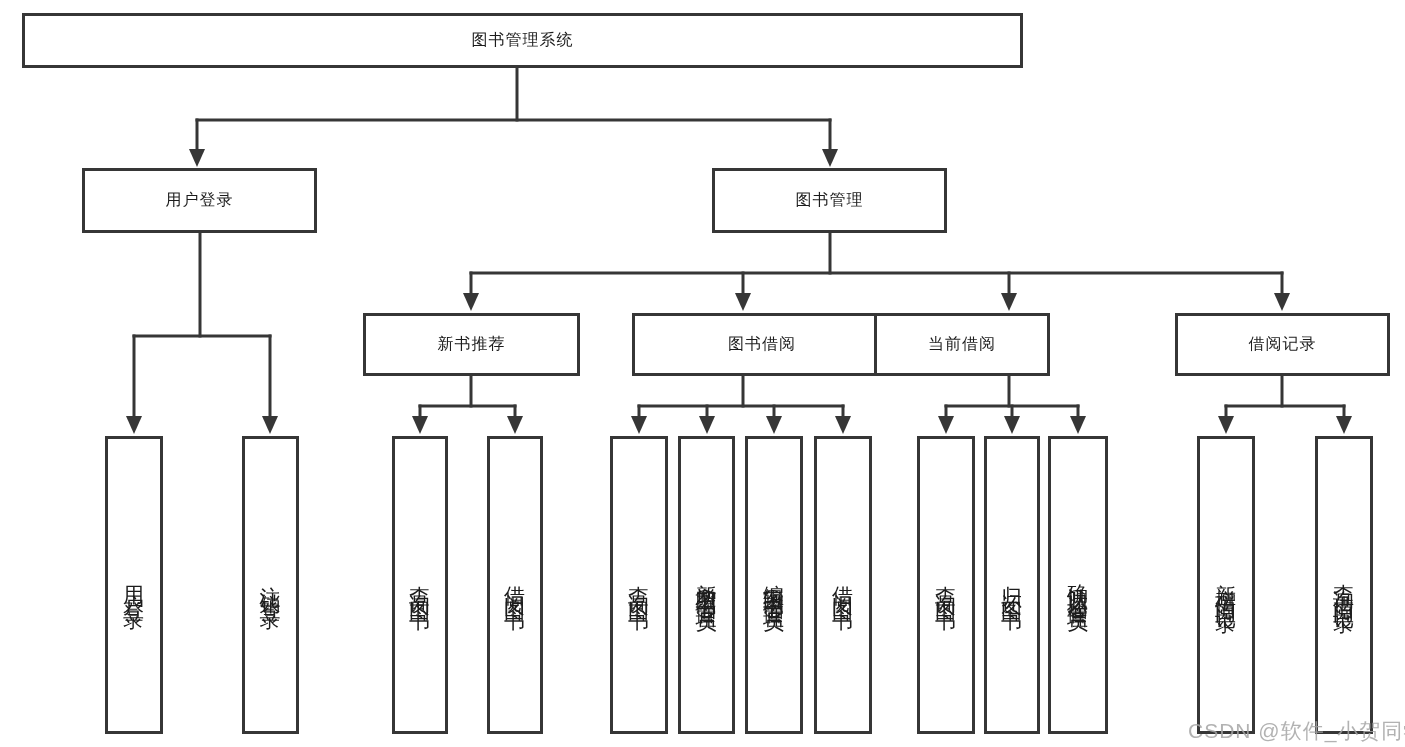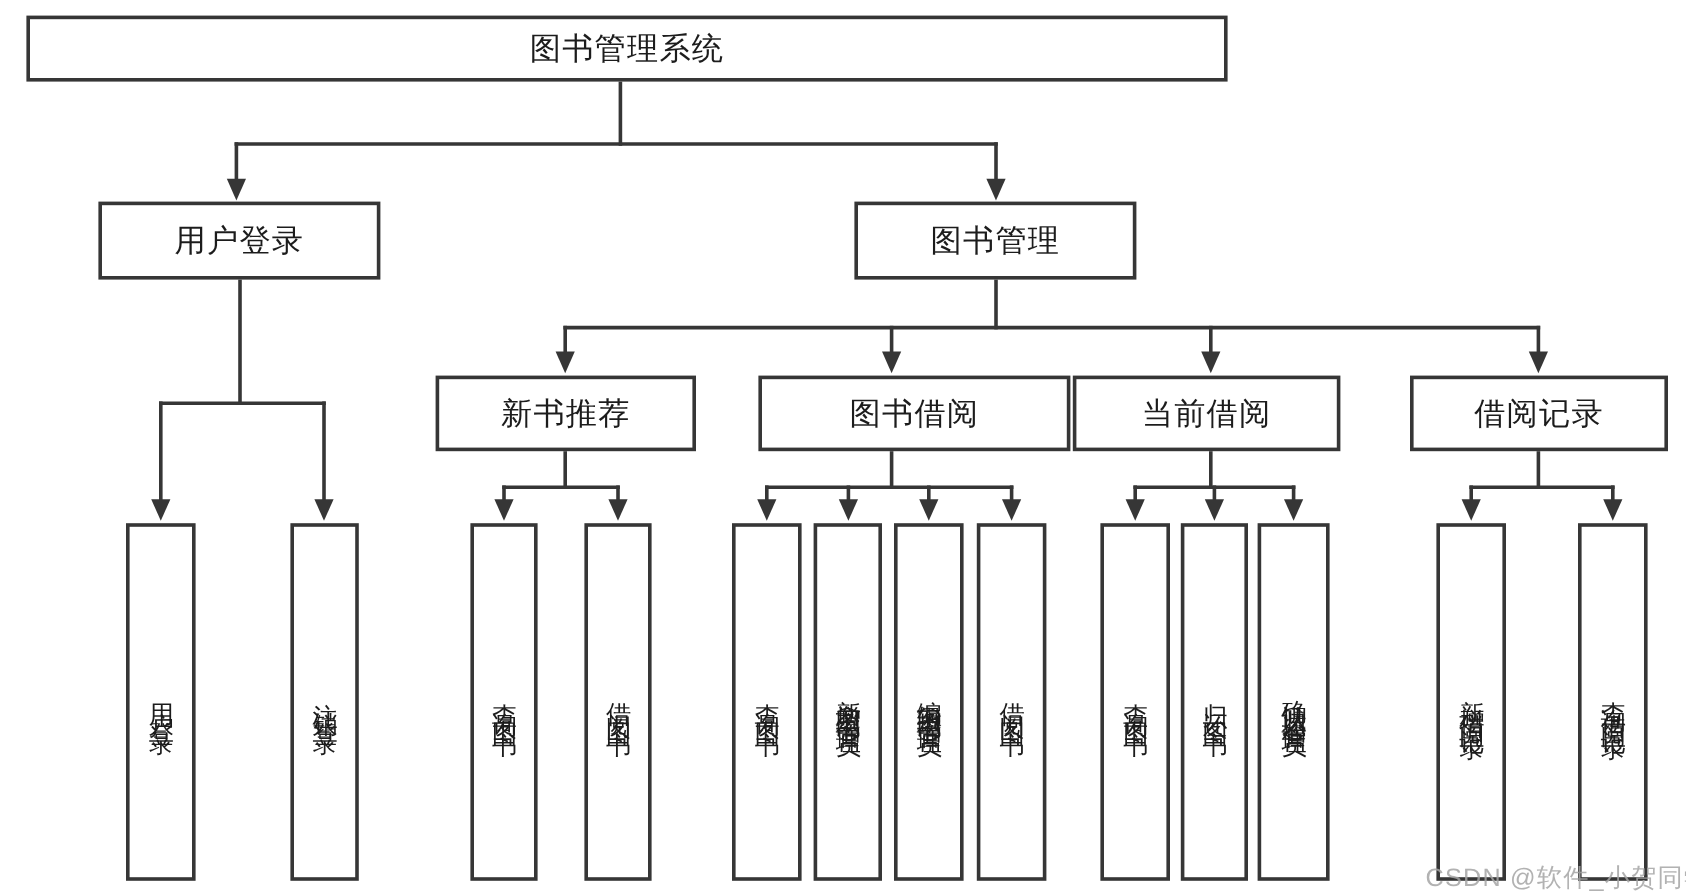--- a/index.html
+++ b/index.html
@@ -23,21 +23,21 @@
     pointer-events: none;
   }
   .node {
     position: absolute;
     box-sizing: border-box;
     border: 3px solid #363636;
     background: #ffffff;
     display: flex;
     align-items: center;
     justify-content: center;
-    font-size: 26px;
+    font-size: 16px;
     color: #1c1c1c;
     letter-spacing: 1px;
     white-space: nowrap;
   }
   .leaf {
     position: absolute;
     box-sizing: border-box;
     border: 3px solid #363636;
     background: #ffffff;
     display: flex;
@@ -148,21 +148,21 @@
   <div class="node" style="left:712px; top:168px; width:235px; height:65px;">
     <span>图书管理</span>
   </div>
 
   <div class="node" style="left:363px; top:313px; width:217px; height:63px;">
     <span>新书推荐</span>
   </div>
   <div class="node" style="left:632px; top:313px; width:260px; height:63px;">
     <span>图书借阅</span>
   </div>
-  <div class="node" style="left:894px; top:313px; width:223px; height:63px;">
+  <div class="node" style="left:874px; top:313px; width:176px; height:63px;">
     <span>当前借阅</span>
   </div>
   <div class="node" style="left:1175px; top:313px; width:215px; height:63px;">
     <span>借阅记录</span>
   </div>
 
   <div class="leaf" style="left:105px; top:436px; width:58px; height:298px;">
     <span class="vtext">用户登录</span>
   </div>
   <div class="leaf" style="left:242px; top:436px; width:57px; height:298px;">

